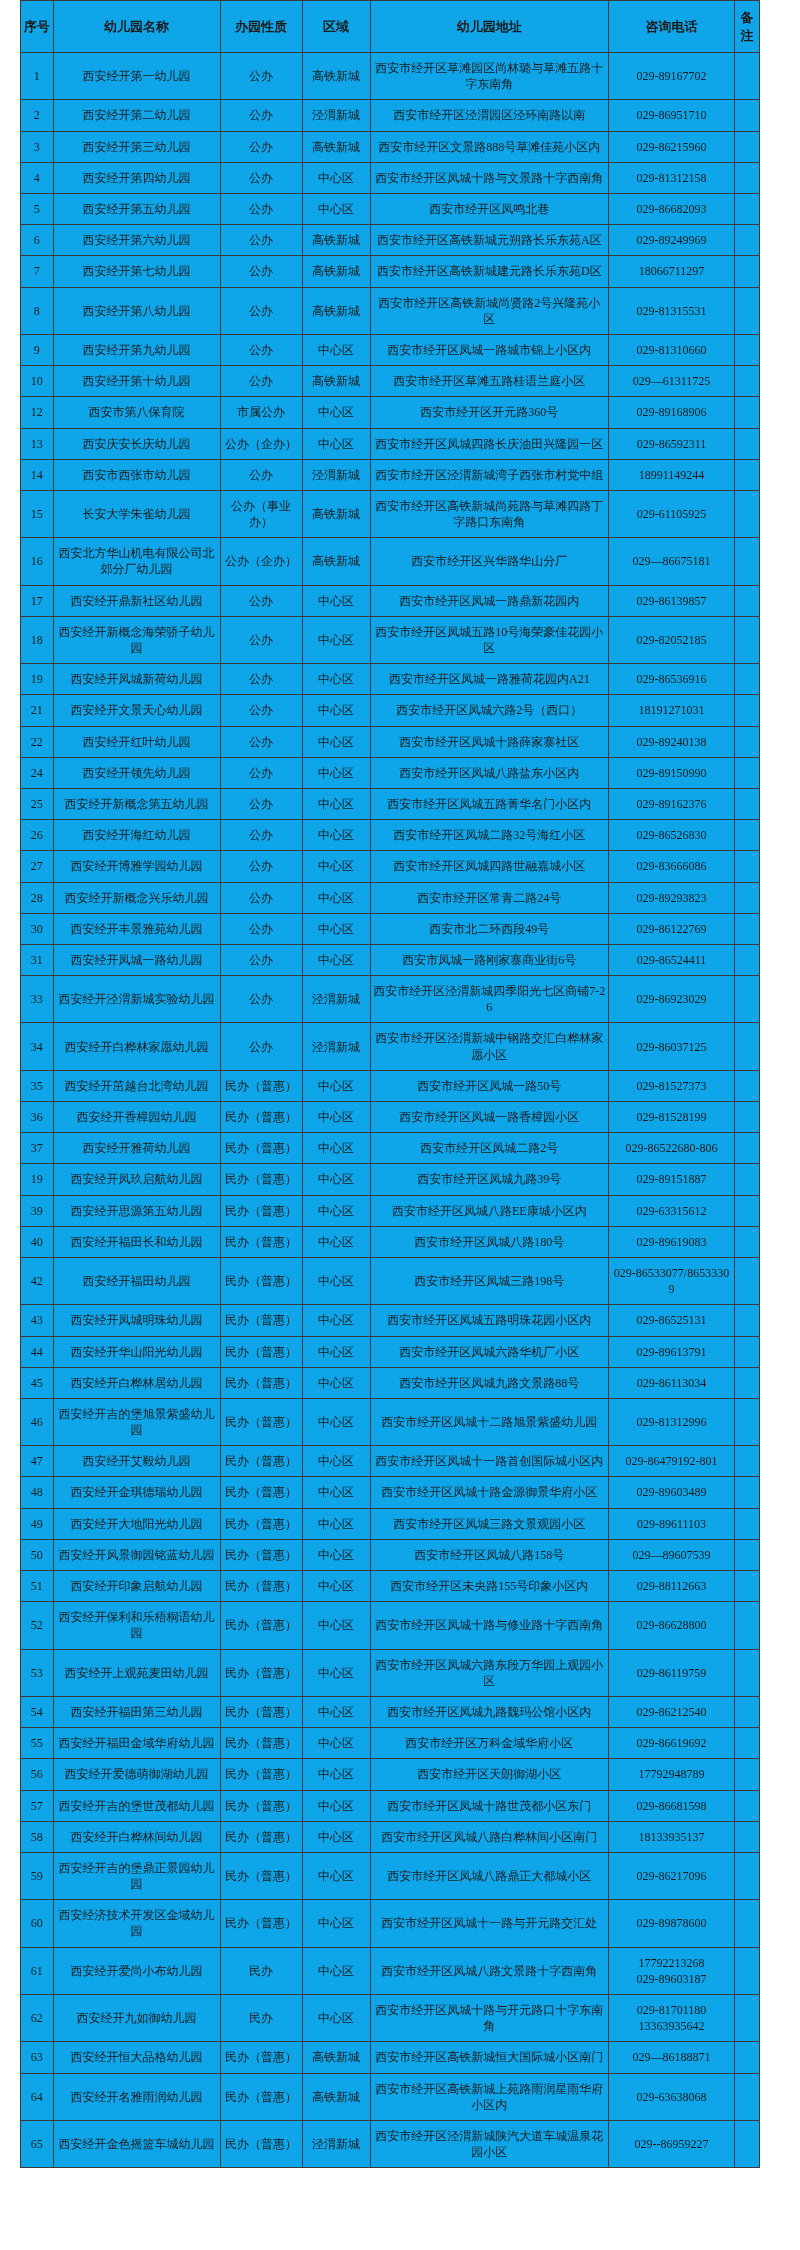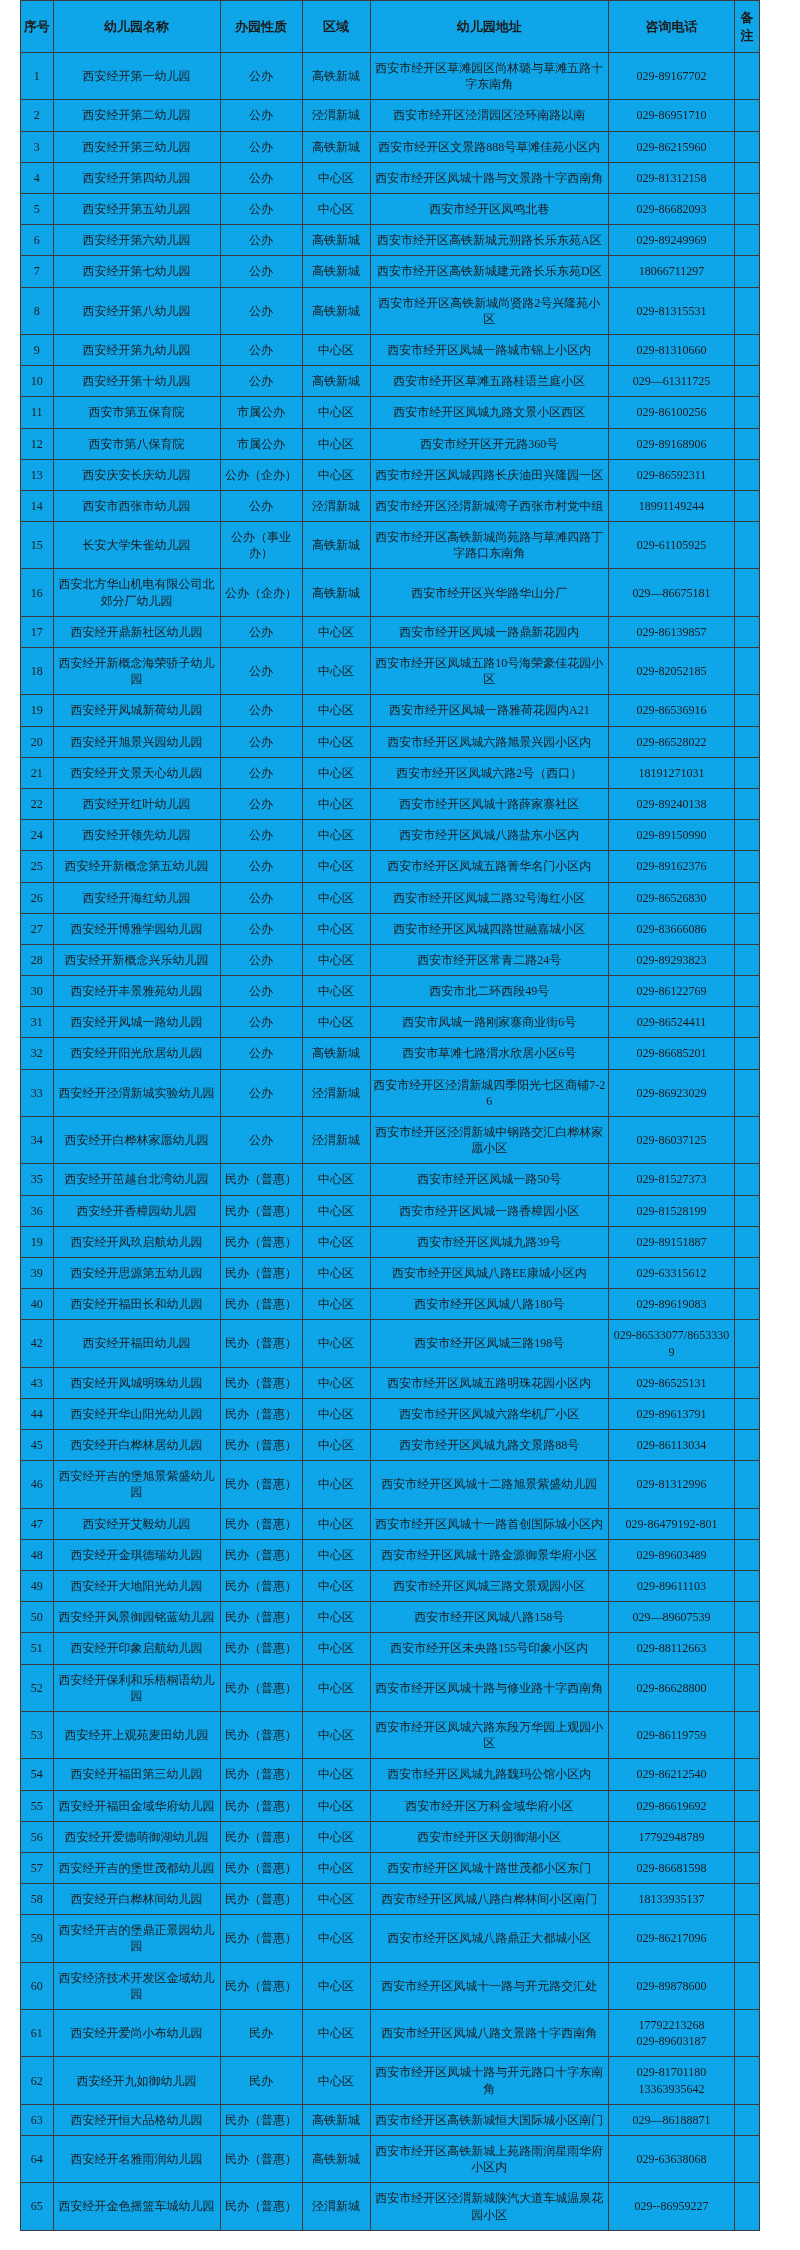--- a/index.html
+++ b/index.html
@@ -166,29 +166,20 @@
   <tr>
     <td class="cell-no">10</td>
     <td class="cell-name">西安经开第十幼儿园</td>
     <td class="cell-type">公办</td>
     <td class="cell-area">高铁新城</td>
     <td class="cell-addr">西安市经开区草滩五路桂语兰庭小区</td>
     <td class="cell-phone">029—61311725</td>
     <td class="cell-note"></td>
   </tr>
 
-  <tr>
-    <td class="cell-no">11</td>
-    <td class="cell-name">西安市第五保育院</td>
-    <td class="cell-type">市属公办</td>
-    <td class="cell-area">中心区</td>
-    <td class="cell-addr">西安市经开区凤城九路文景小区西区</td>
-    <td class="cell-phone">029-86100256</td>
-    <td class="cell-note"></td>
-  </tr>
 
   <tr>
     <td class="cell-no">12</td>
     <td class="cell-name">西安市第八保育院</td>
     <td class="cell-type">市属公办</td>
     <td class="cell-area">中心区</td>
     <td class="cell-addr">西安市经开区开元路360号</td>
     <td class="cell-phone">029-89168906</td>
     <td class="cell-note"></td>
   </tr>
@@ -256,29 +247,20 @@
   <tr>
     <td class="cell-no">19</td>
     <td class="cell-name">西安经开凤城新荷幼儿园</td>
     <td class="cell-type">公办</td>
     <td class="cell-area">中心区</td>
     <td class="cell-addr">西安市经开区凤城一路雅荷花园内A21</td>
     <td class="cell-phone">029-86536916</td>
     <td class="cell-note"></td>
   </tr>
 
-  <tr>
-    <td class="cell-no">20</td>
-    <td class="cell-name">西安经开旭景兴园幼儿园</td>
-    <td class="cell-type">公办</td>
-    <td class="cell-area">中心区</td>
-    <td class="cell-addr">西安市经开区凤城六路旭景兴园小区内</td>
-    <td class="cell-phone">029-86528022</td>
-    <td class="cell-note"></td>
-  </tr>
 
   <tr>
     <td class="cell-no">21</td>
     <td class="cell-name">西安经开文景天心幼儿园</td>
     <td class="cell-type">公办</td>
     <td class="cell-area">中心区</td>
     <td class="cell-addr">西安市经开区凤城六路2号（西口）</td>
     <td class="cell-phone">18191271031</td>
     <td class="cell-note"></td>
   </tr>
@@ -358,29 +340,20 @@
   <tr>
     <td class="cell-no">31</td>
     <td class="cell-name">西安经开凤城一路幼儿园</td>
     <td class="cell-type">公办</td>
     <td class="cell-area">中心区</td>
     <td class="cell-addr">西安市凤城一路刚家寨商业街6号</td>
     <td class="cell-phone">029-86524411</td>
     <td class="cell-note"></td>
   </tr>
 
-  <tr>
-    <td class="cell-no">32</td>
-    <td class="cell-name">西安经开阳光欣居幼儿园</td>
-    <td class="cell-type">公办</td>
-    <td class="cell-area">高铁新城</td>
-    <td class="cell-addr">西安市草滩七路渭水欣居小区6号</td>
-    <td class="cell-phone">029-86685201</td>
-    <td class="cell-note"></td>
-  </tr>
 
   <tr>
     <td class="cell-no">33</td>
     <td class="cell-name">西安经开泾渭新城实验幼儿园</td>
     <td class="cell-type">公办</td>
     <td class="cell-area">泾渭新城</td>
     <td class="cell-addr">西安市经开区泾渭新城四季阳光七区商铺7-26</td>
     <td class="cell-phone">029-86923029</td>
     <td class="cell-note"></td>
   </tr>
@@ -408,20 +381,29 @@
   <tr>
     <td class="cell-no">36</td>
     <td class="cell-name">西安经开香樟园幼儿园</td>
     <td class="cell-type">民办（普惠）</td>
     <td class="cell-area">中心区</td>
     <td class="cell-addr">西安市经开区凤城一路香樟园小区</td>
     <td class="cell-phone">029-81528199</td>
     <td class="cell-note"></td>
   </tr>
 
+  <tr>
+    <td class="cell-no">37</td>
+    <td class="cell-name">西安经开雅荷幼儿园</td>
+    <td class="cell-type">民办（普惠）</td>
+    <td class="cell-area">中心区</td>
+    <td class="cell-addr">西安市经开区凤城二路2号</td>
+    <td class="cell-phone">029-86522680-806</td>
+    <td class="cell-note"></td>
+  </tr>
 
   <tr>
     <td class="cell-no">19</td>
     <td class="cell-name">西安经开凤玖启航幼儿园</td>
     <td class="cell-type">民办（普惠）</td>
     <td class="cell-area">中心区</td>
     <td class="cell-addr">西安市经开区凤城九路39号</td>
     <td class="cell-phone">029-89151887</td>
     <td class="cell-note"></td>
   </tr>

